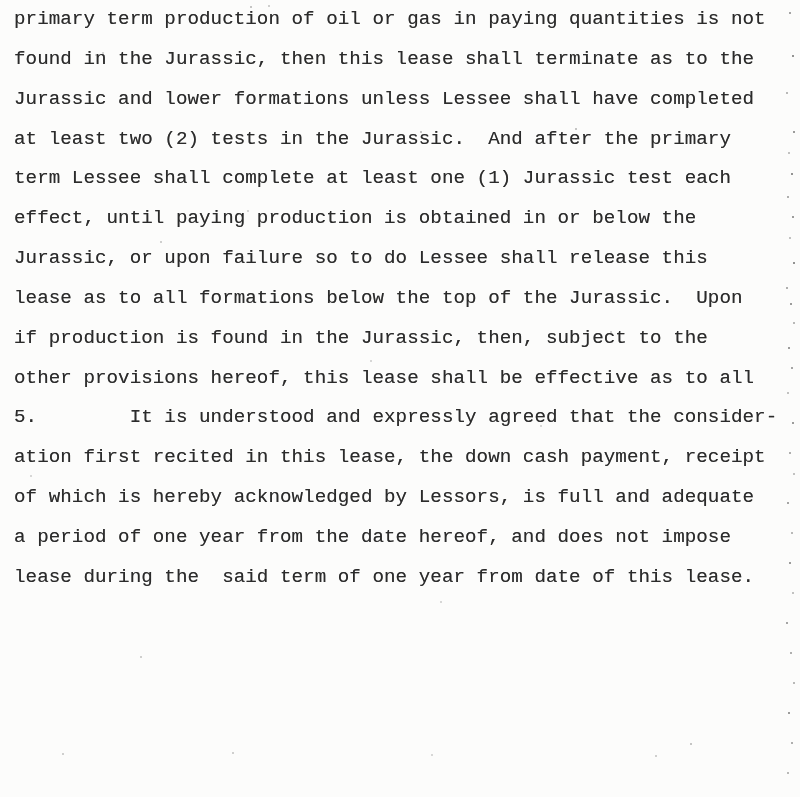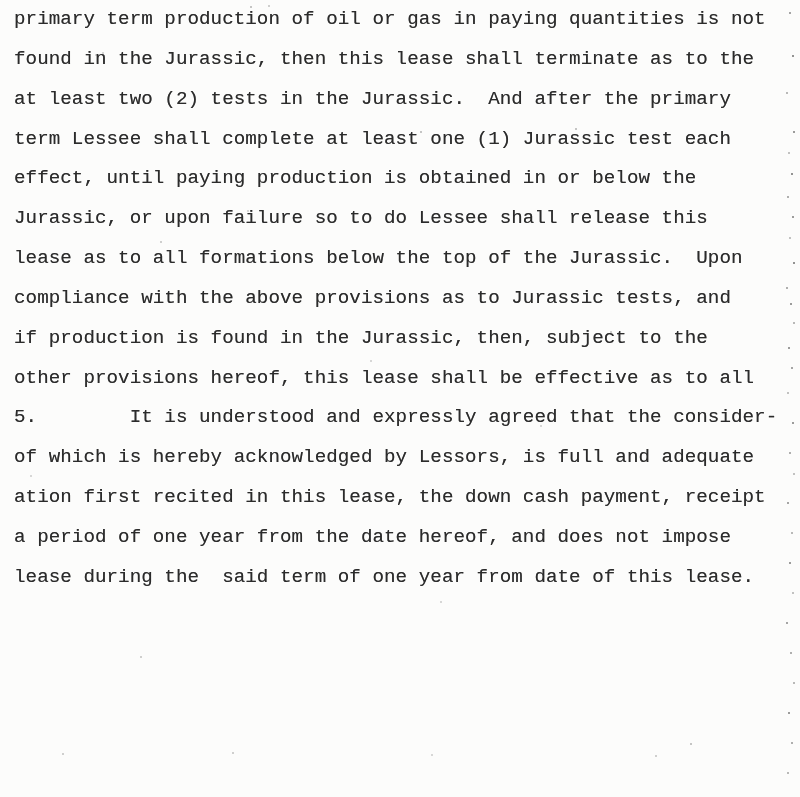--- a/index.html
+++ b/index.html
@@ -99,27 +99,27 @@
 </head>
 <body>
 
 <div class="page">
   <div class="page-specks"></div>
   <div class="edge-specks"></div>
 
   <div class="text-block">
     <div class="line">primary term production of oil or gas in paying quantities is not</div>
     <div class="line">found in the Jurassic, then this lease shall terminate as to the</div>
+    <div class="line">Jurassic and lower formations unless Lessee shall have completed</div>
     <div class="line">at least two (2) tests in the Jurassic.  And after the primary</div>
     <div class="line">term Lessee shall complete at least one (1) Jurassic test each</div>
     <div class="line">effect, until paying production is obtained in or below the</div>
     <div class="line">Jurassic, or upon failure so to do Lessee shall release this</div>
     <div class="line">lease as to all formations below the top of the Jurassic.  Upon</div>
-    <div class="line">compliance with the above provisions as to Jurassic tests, and</div>
     <div class="line">if production is found in the Jurassic, then, subject to the</div>
     <div class="line">other provisions hereof, this lease shall be effective as to all</div>
     <div class="line">5.        It is understood and expressly agreed that the consider-</div>
+    <div class="line">ation first recited in this lease, the down cash payment, receipt</div>
     <div class="line">of which is hereby acknowledged by Lessors, is full and adequate</div>
-    <div class="line">ation first recited in this lease, the down cash payment, receipt</div>
     <div class="line">a period of one year from the date hereof, and does not impose</div>
     <div class="line">lease during the  said term of one year from date of this lease.</div>
   </div>
 </div>
 
 </body></html>

